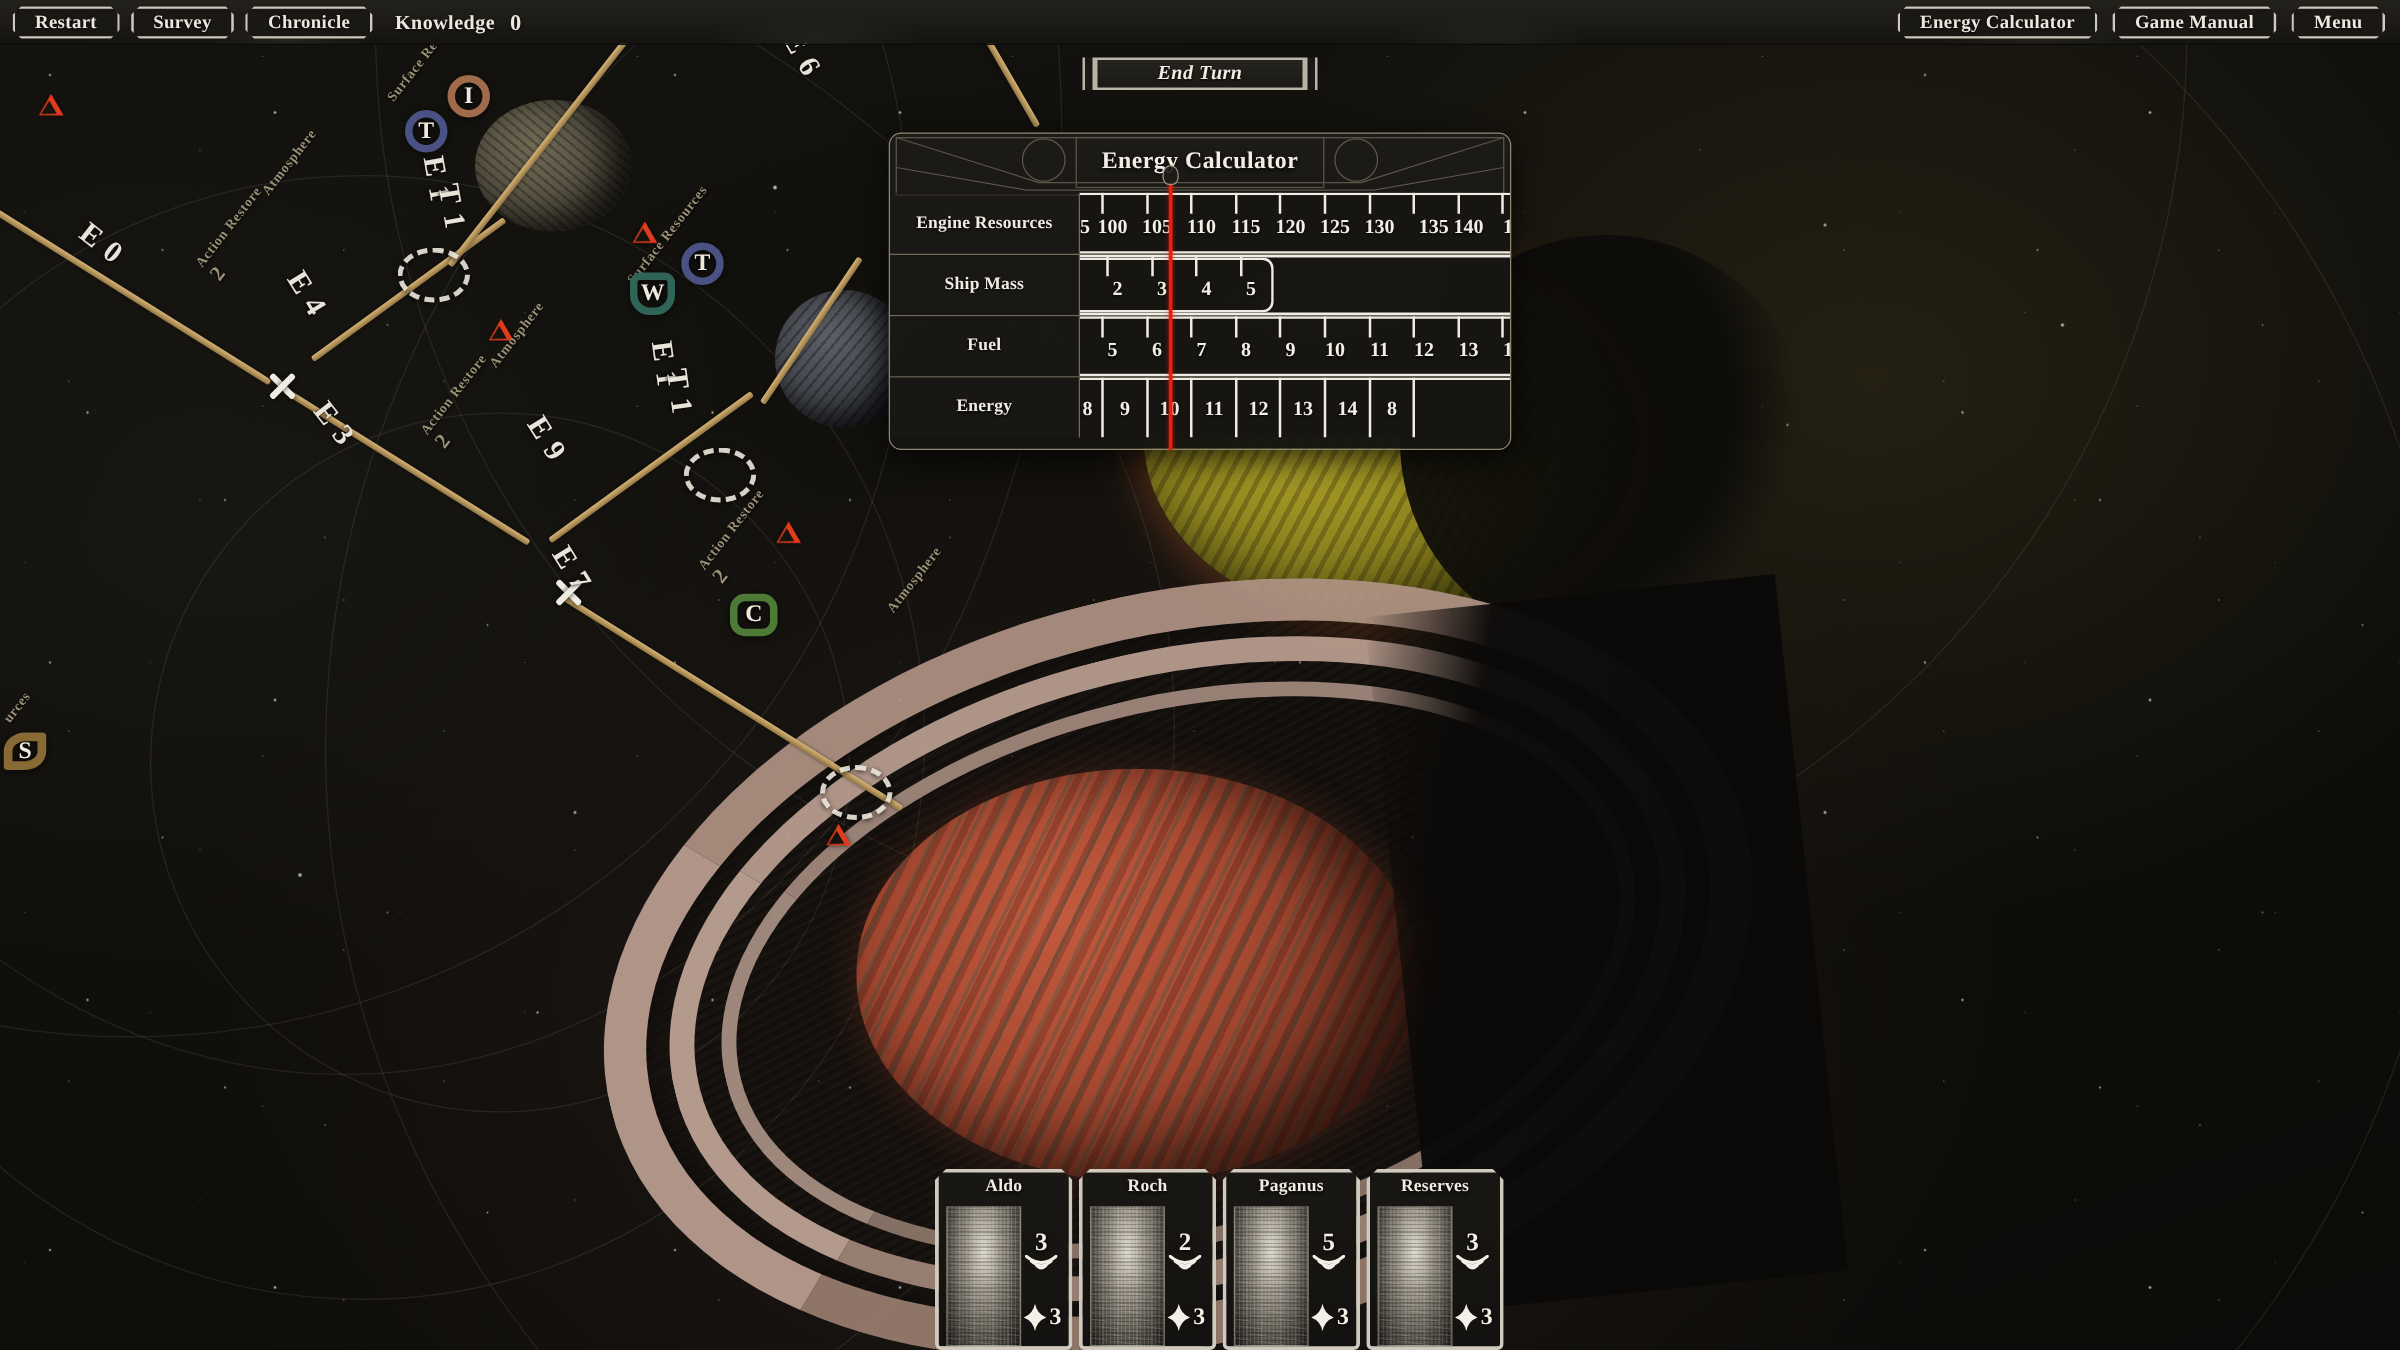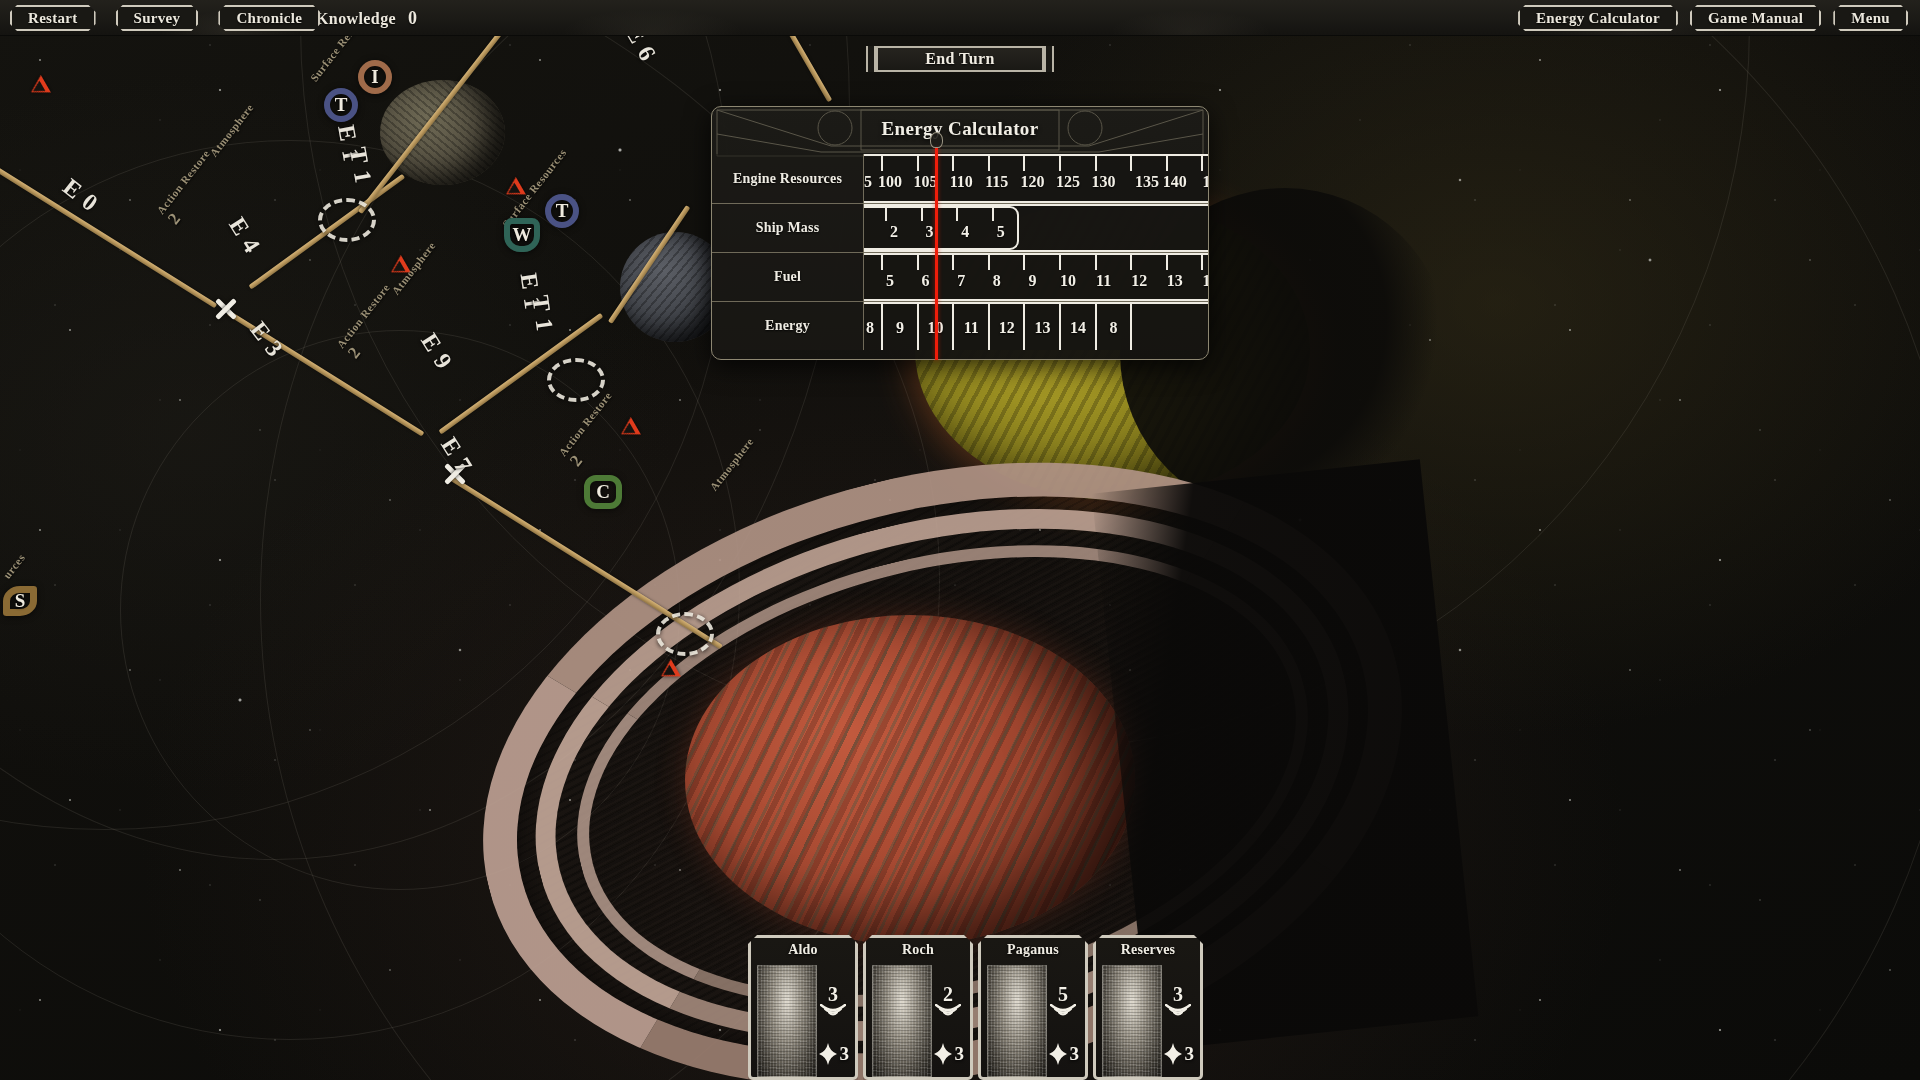--- a/index.html
+++ b/index.html
@@ -255,21 +255,21 @@
     font-weight: bold;
     letter-spacing: .3px;
     background: #191814;
     border: 2px solid #cfcabd;
     border-radius: 4px;
     clip-path: polygon(7px 0, calc(100% - 7px) 0, 100% 7px, 100% calc(100% - 7px), calc(100% - 7px) 100%, 7px 100%, 0 calc(100% - 7px), 0 7px);
     cursor: pointer;
     text-shadow: 0 1px 2px rgba(0,0,0,.9);
     white-space: nowrap;
   }
-  #topbar-left { position:absolute; left:10px; top:5px; display:flex; align-items:flex-start; gap:20px; z-index:2; }
+  #topbar-left { position:absolute; left:10px; top:5px; display:flex; align-items:flex-start; gap:9px; z-index:2; }
   #topbar-right { position:absolute; right:12px; top:5px; display:flex; align-items:center; gap:12px; z-index:2; }
   .hud-stat {
     color:#ece8dd; font-size:16px; font-weight:bold; letter-spacing:.4px;
     text-shadow: 0 1px 2px rgba(0,0,0,.9);
     display:flex; align-items:center; gap:12px; margin-left: 12px;
   }
   .hud-stat .val { font-size: 18px; }
 
   
   #turn-cluster {
@@ -307,20 +307,21 @@
   #end-turn-button {
     position:relative;
     width: 168px; height: 26px;
     display:flex; align-items:center; justify-content:center;
     background: linear-gradient(180deg, #26241f 0%, #1a1915 100%);
     border: 2px solid #b9b4a6;
     color:#f0ece2; font-size:16px; font-weight:bold;
     letter-spacing:.4px;
     text-shadow:0 1px 2px rgba(0,0,0,.95);
     cursor:pointer;
+    font-style:italic;
   }
   #end-turn-button::before, #end-turn-button::after {
     content:''; position:absolute; top:-2px; bottom:-2px; width:6px;
     border-left: 2px solid #b9b4a6; border-right: 2px solid #b9b4a6;
     background: #1a1915;
   }
   #end-turn-button::before { left:-12px; }
   #end-turn-button::after  { right:-12px; }
 
   

